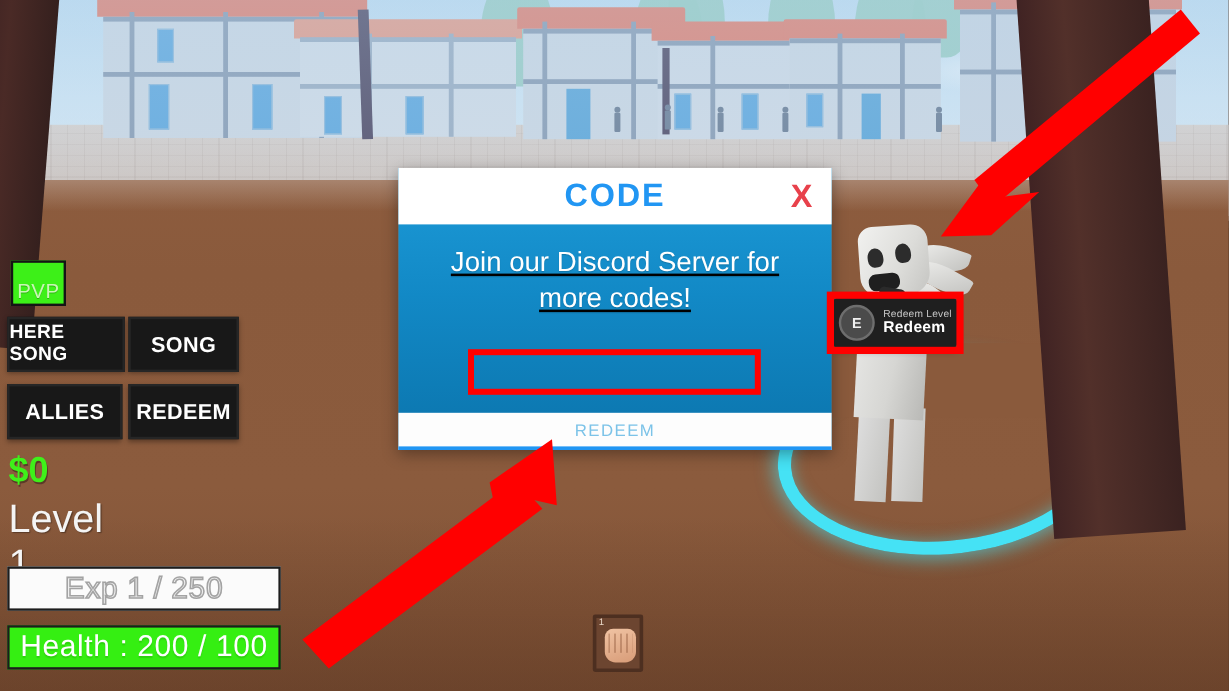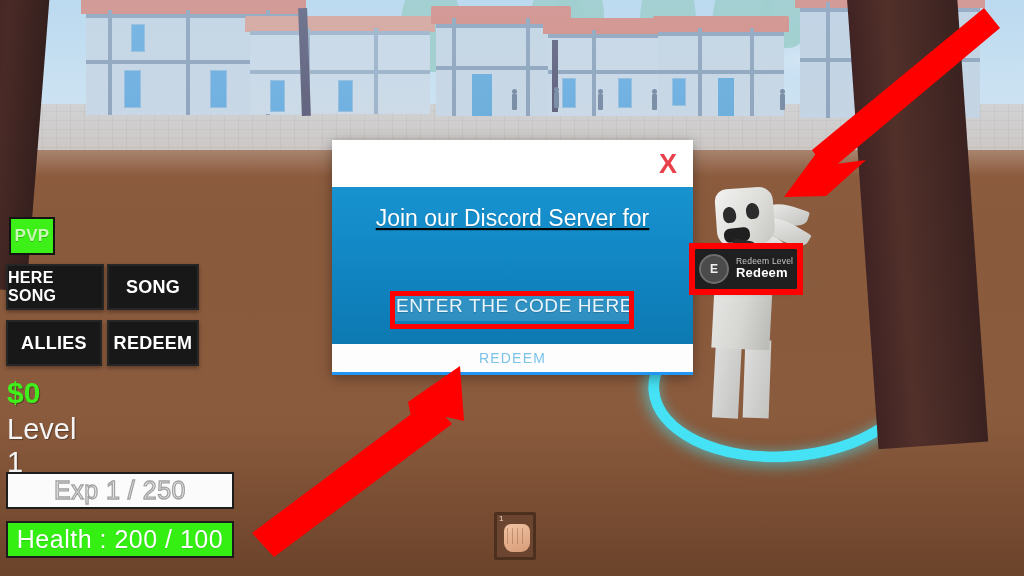--- a/index.html
+++ b/index.html
@@ -213,23 +213,23 @@
   .npc .f2 { left: 762px; top: 222px; width: 48px; height: 20px; transform: rotate(30deg); }
   .npc .f3 { left: 756px; top: 240px; width: 42px; height: 18px; transform: rotate(44deg); }
 
   
   .hud-left { position: absolute; left: 0; top: 0; }
   .pvp-badge {
     position: absolute; left: 9px; top: 217px;
     width: 42px; height: 34px;
     background: #3df018;
     border: 2px solid #141414;
-    display: flex; align-items: center; justify-content: center;
+    display: flex; align-items: flex-end; justify-content: center;
     color: #c9f7b4;
-    font-weight: bold; font-size: 17px;
+    font-weight: normal; font-size: 17px;
     font-family: "Liberation Sans Narrow", "Liberation Sans", sans-serif;
     letter-spacing: .4px;
     text-shadow: 0 1px 0 rgba(0,0,0,.25);
   }
   .hud-btn {
     position: absolute;
     background: #181818;
     border: 2px solid #262626;
     color: #ffffff;
     display: flex; align-items: center; justify-content: center;
@@ -247,21 +247,21 @@
   .hud-btn.allies{ left: 107px;top: 320px; width: 88px; height: 42px; }
 
   .cash {
     position: absolute; left: 7px; top: 376px;
     font-size: 30px; font-weight: bold; color: #3ff01a;
     text-shadow: 1px 1px 0 rgba(0,0,0,.35);
     font-family: "Liberation Sans", sans-serif;
   }
   .level {
     position: absolute; left: 7px; top: 413px;
-    font-size: 29px; color: #f4f4f4; font-weight: 400;
+    font-size: 33px; color: #f4f4f4; font-weight: 400;
     text-shadow: 1px 1px 1px rgba(0,0,0,.35);
   }
   .bar {
     position: absolute; left: 6px;
     width: 228px; height: 37px;
     border: 2px solid #1d1d1d;
     display: flex; align-items: center; justify-content: center;
     box-sizing: border-box;
     font-size: 25px;
   }
@@ -577,31 +577,30 @@
   </div>
 
   <div class="hotbar">
     <span class="slotnum">1</span>
     <div class="fist"></div>
   </div>
 
   <div class="dialog">
 
     <div class="dlg-header">
+      <span class="dlg-title">CODE</span>
       <span class="dlg-close">X</span>
     </div>
 
     <div class="dlg-body">
       <div class="dlg-msg">
         <div>Join our Discord Server for</div>
+        <div>more codes!</div>
       </div>
 
-      <div class="code-input-wrap">
-        <input class="code-input" type="text" value="" placeholder="ENTER THE CODE HERE" style="">
-      </div>
     </div>
 
     <div class="dlg-footer">
       <span class="label">REDEEM</span>
     </div>
   </div>
 
   <div class="prompt">
     <div class="key">E</div>
     <div class="txt">

